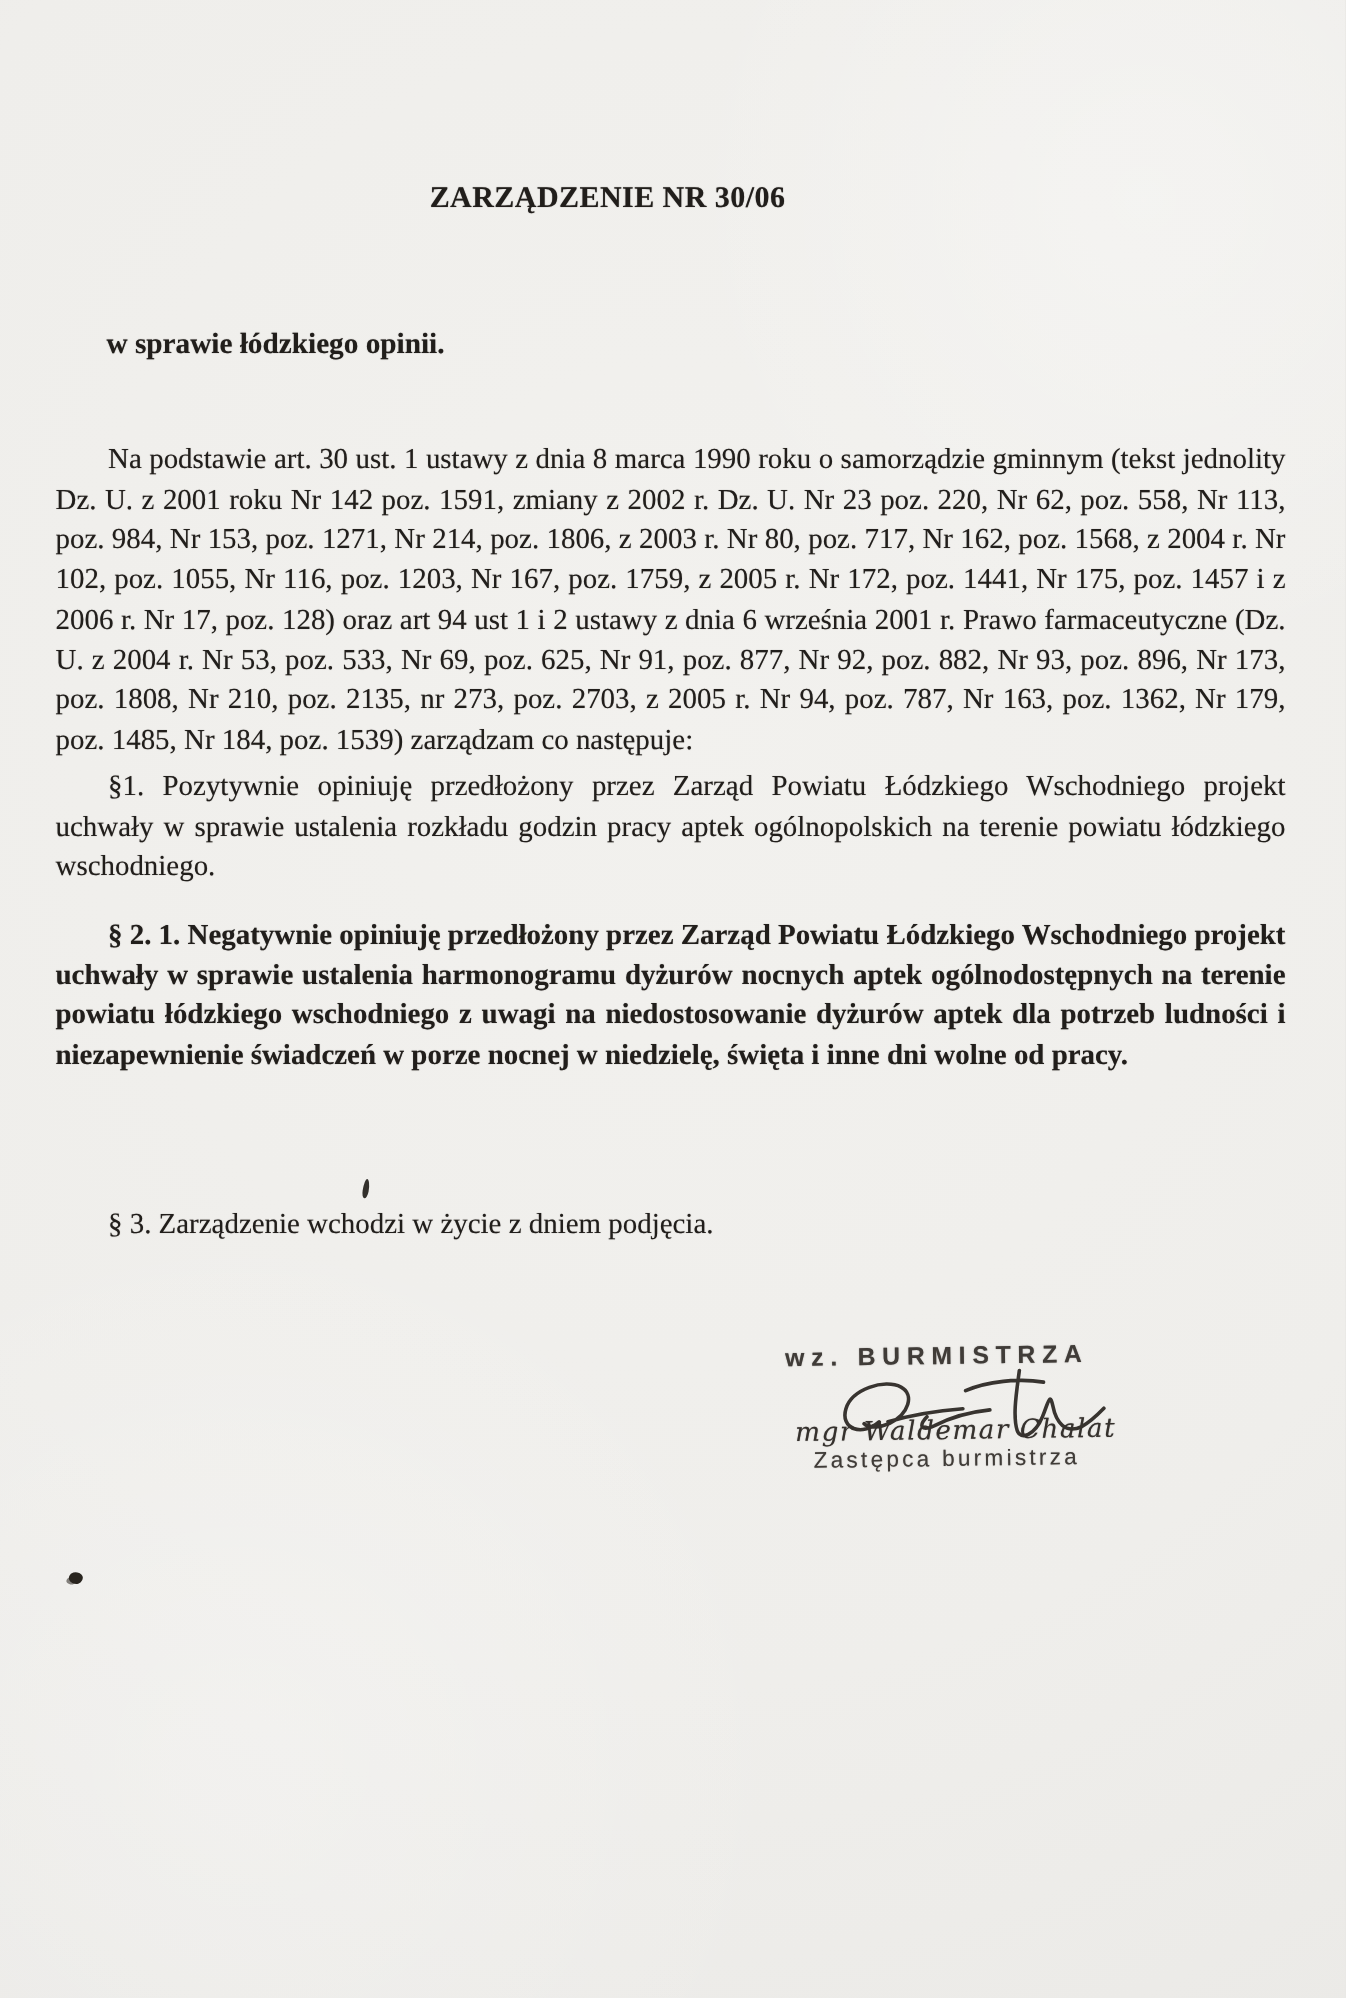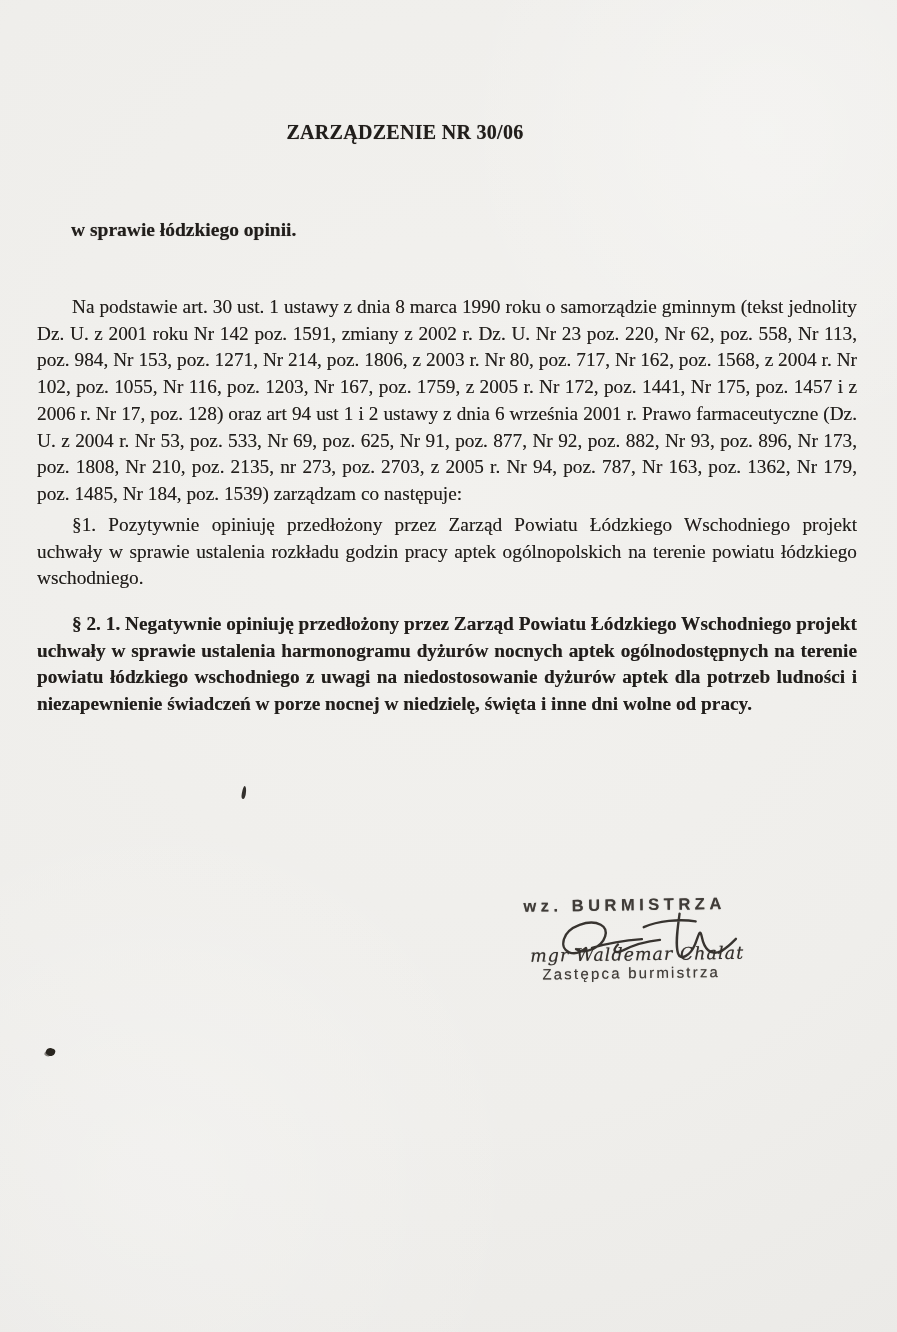--- a/index.html
+++ b/index.html
@@ -86,20 +86,21 @@
 
   <div class="subject">w sprawie łódzkiego opinii.</div>
 
   <p class="para p-legal">Na podstawie art. 30 ust. 1 ustawy z dnia 8 marca 1990 roku o samorządzie gminnym (tekst jednolity Dz. U. z 2001 roku Nr 142 poz. 1591, zmiany z 2002 r. Dz. U. Nr 23 poz. 220, Nr 62, poz. 558, Nr 113, poz. 984, Nr 153, poz. 1271, Nr 214, poz. 1806, z 2003 r. Nr 80, poz. 717, Nr 162, poz. 1568, z 2004 r. Nr 102, poz. 1055, Nr 116, poz. 1203, Nr 167, poz. 1759, z 2005 r. Nr 172, poz. 1441, Nr 175, poz. 1457 i z 2006 r. Nr 17, poz. 128) oraz art 94 ust 1 i 2 ustawy z dnia 6 września 2001 r. Prawo farmaceutyczne (Dz. U. z 2004 r. Nr 53, poz. 533, Nr 69, poz. 625, Nr 91, poz. 877, Nr 92, poz. 882, Nr 93, poz. 896, Nr 173, poz. 1808, Nr 210, poz. 2135, nr 273, poz. 2703, z 2005 r. Nr 94, poz. 787, Nr 163, poz. 1362, Nr 179, poz. 1485, Nr 184, poz. 1539) zarządzam co następuje:</p>
 
   <p class="para p-1">§1. Pozytywnie opiniuję przedłożony przez Zarząd Powiatu Łódzkiego Wschodniego projekt uchwały w sprawie ustalenia rozkładu godzin pracy aptek ogólnopolskich na terenie powiatu łódzkiego wschodniego.</p>
 
   <p class="para p-2">§ 2. 1. Negatywnie opiniuję przedłożony przez Zarząd Powiatu Łódzkiego Wschodniego projekt uchwały w sprawie ustalenia harmonogramu dyżurów nocnych aptek ogólnodostępnych na terenie powiatu łódzkiego wschodniego z uwagi na niedostosowanie dyżurów aptek dla potrzeb ludności i niezapewnienie świadczeń w porze nocnej w niedzielę, święta i inne dni wolne od pracy.</p>
 
 
+  <p class="para p-3">§ 3. Zarządzenie wchodzi w życie z dniem podjęcia.</p>
 
   <span class="stray-mark"></span>
 
   <div class="sig">
     <div class="sig-onbehalf">wz. BURMISTRZA</div>
     <svg class="sig-scribble" width="200" height="58" viewBox="0 0 200 58" aria-hidden="true">
       <path d="M34,36 C22,46 8,40 12,27 C16,14 38,7 49,13 C58,18 54,31 41,37 C34,40 27,40 24,37
                M40,36 C58,31 74,29 90,28
                M66,33 C60,39 62,43 71,39 C83,33 97,30 108,29
                M92,16 C106,10 128,8 144,11

